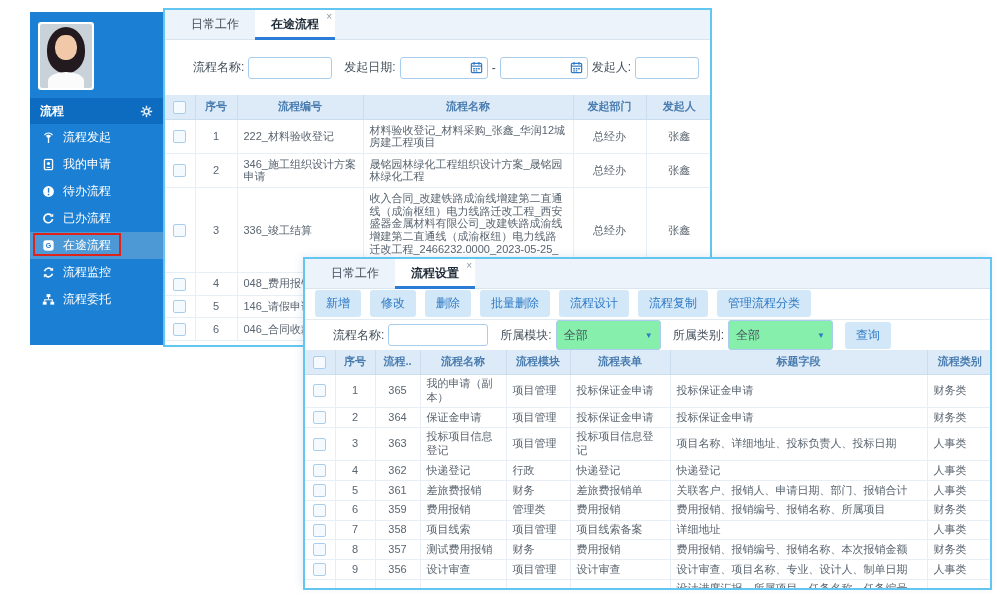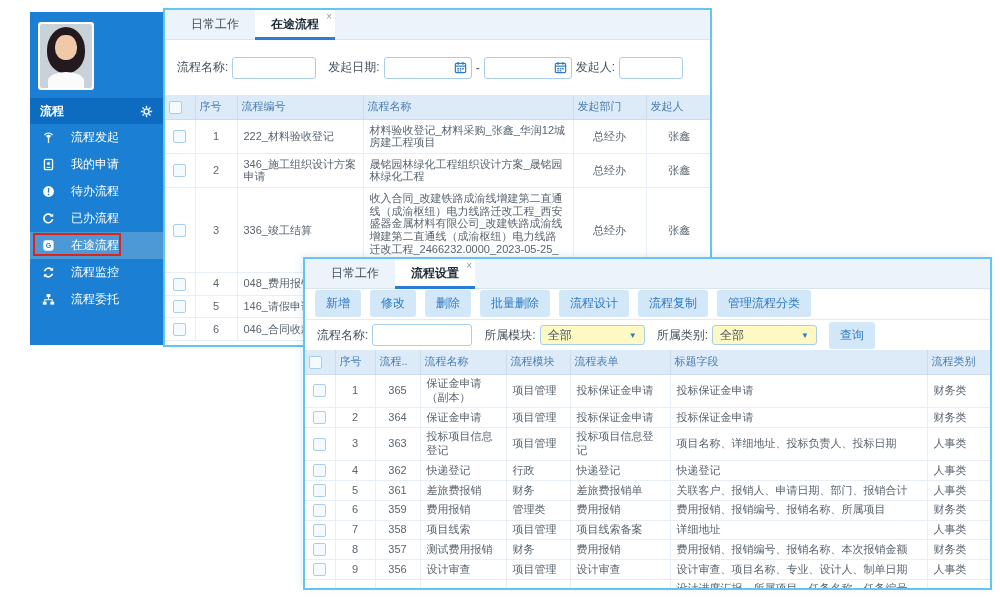--- a/index.html
+++ b/index.html
@@ -17,21 +17,21 @@
     background:#221a1e; border-radius:50% 50% 46% 46%; }
   .av .face { position:absolute; top:17%; left:29%; width:42%; height:40%;
     background:#f2c9a8; border-radius:46%; }
   .av::after { content:''; position:absolute; bottom:-2px; left:16%; width:68%; height:28%;
     background:#fbfbfb; border-radius:50% 50% 0 0; }
   .pinfo { font-size:10.5px; line-height:22px; white-space:nowrap; padding-top:1px; }
   .section-bar { height:26px; background:#0e6cc0; display:flex; align-items:center;
     justify-content:space-between; padding:0 10px; font-size:12px; font-weight:bold; margin-top:2px; }
   .section-bar .gicon svg { width:13px; height:13px; display:block; opacity:.9; }
   .menu { }
-  .mitem { position:relative; height:27px; display:flex; align-items:center; gap:16px;
+  .mitem { position:relative; height:27px; display:flex; align-items:center; gap:8px;
     padding-left:12px; font-size:12px; cursor:pointer; }
   .mitem.selected { background:#4d99d5; }
   .micon { width:13px; height:13px; flex:none; }
   .micon svg { width:13px; height:13px; display:block; }
   .red-box { position:absolute; left:3px; top:1px; width:88px; height:23px;
     border:2px solid #e02318; pointer-events:none; }
 
   
   .panel { position:absolute; background:#fff; border:2px solid #62c6f0; overflow:hidden; }
   .top-panel { left:163px; top:8px; width:549px; height:339px; z-index:1; }
@@ -40,45 +40,45 @@
 
   .tabbar { height:30px; background:#ecf3fa; border-bottom:1px solid #d8e5f1;
     display:flex; align-items:stretch; padding-left:10px; }
   .tab { position:relative; padding:0 16px; display:flex; align-items:center;
     font-size:12px; color:#44505c; cursor:pointer;justify-content:flex-end; }
   .tab.active { background:#fff; color:#1d2a36; font-weight:bold; }
   .tab.active::after { content:''; position:absolute; left:0; right:0; bottom:-1px; height:3px; background:#2b7cd6; }
   .tab-close { position:absolute; top:2px; right:3px; font-size:10px; line-height:10px;
     color:#8b9aa8; font-weight:normal; cursor:pointer; }
 
-  .searchrow { display:flex; align-items:center; padding:0 12px; gap:4px; }
+  .searchrow { display:flex; align-items:center; padding:0 28px; gap:4px; }
   .top-panel .searchrow { height:55px; }
   .bottom-panel .searchrow { height:30px; }
   .lbl { font-size:12px; color:#44505c; white-space:nowrap; }
   .ml8 { margin-left:8px; } .ml14 { margin-left:8px; } .ml6 { }
   .inp { height:22px; border:1px solid #a9cdec; border-radius:3px; background:#fff;
     font-size:12px; padding:0 6px; outline:none; font-family:inherit; color:#333; }
   .w84 { width:84px; } .w64 { width:64px; } .w100 { width:100px; }
   .dateinp { position:relative; display:inline-flex; align-items:center; }
   .dateinp .inp { width:88px; padding-right:20px; }
   .cal { position:absolute; right:5px; width:13px; height:13px; pointer-events:none; }
   .cal svg { width:13px; height:13px; display:block; }
   .sep { font-size:12px; color:#44505c; }
 
   .toolbar { display:flex; gap:9px; padding:5px 10px 6px; border-bottom:1px solid #e2eaf2; align-items:center; height:31px; }
   .chip { background:#d2e7f7; color:#2e7ac6; border:0; border-radius:3px; font-size:12px;
     padding:5px 11px; cursor:pointer; font-family:inherit; white-space:nowrap; }
-  .select { width:105px; height:20px; border:1px solid #a9cdec; border-radius:3px; background:#fef9c3;
+  .select { width:105px; height:30px; border:1px solid #a9cdec; border-radius:3px; background:#86efac;
     display:inline-flex; align-items:center; justify-content:space-between; padding:0 7px;
     font-size:12px; color:#44505c; cursor:pointer; }
   .caret { font-size:8px; color:#2e7ac6; }
 
   table.grid { border-collapse:collapse; width:100%; table-layout:fixed; font-size:11px; color:#5a6570; }
-  .grid th { background:#dcebf7; color:#4a7cb0; font-weight:normal; height:24px;
-    border-right:1px solid #c9ddee; border-bottom:1px solid #c9ddee; padding:2px 4px; text-align:left;
+  .grid th { background:#dcebf7; color:#4a7cb0; font-weight:bold; height:24px;
+    border-right:1px solid #c9ddee; border-bottom:1px solid #c9ddee; padding:2px 4px; text-align:center;
     overflow:hidden; white-space:nowrap; }
   .grid td { border-right:1px solid #e8eef5; border-bottom:1px solid #e8eef5;
     word-break:break-all; vertical-align:middle; }
   .grid th:last-child, .grid td:last-child { border-right:0; }
   .top-grid td { padding:4px 6px; line-height:1.15; }
   .bot-grid td { padding:2.5px 6px; line-height:1.25; }
   .cbcell { text-align:center; }
   .cb { display:inline-block; width:13px; height:13px; border:1px solid #a9cdec;
     border-radius:2px; background:#f5fafe; vertical-align:middle; cursor:pointer; }
   .top-grid td:nth-child(2), .top-grid td:nth-child(5), .top-grid td:nth-child(6) { text-align:center; }
@@ -349,21 +349,21 @@
           <th>流程表单</th>
           <th>标题字段</th>
           <th>流程类别</th>
         </tr>
       </thead>
       <tbody>
           <tr>
             <td class="cbcell"><span class="cb"></span></td>
             <td>1</td>
             <td>365</td>
-            <td>保证金申请（副本）</td>
+            <td>我的申请（副本）</td>
             <td>项目管理</td>
             <td>投标保证金申请</td>
             <td>投标保证金申请</td>
             <td>财务类</td>
           </tr>
           <tr>
             <td class="cbcell"><span class="cb"></span></td>
             <td>2</td>
             <td>364</td>
             <td>保证金申请</td>

